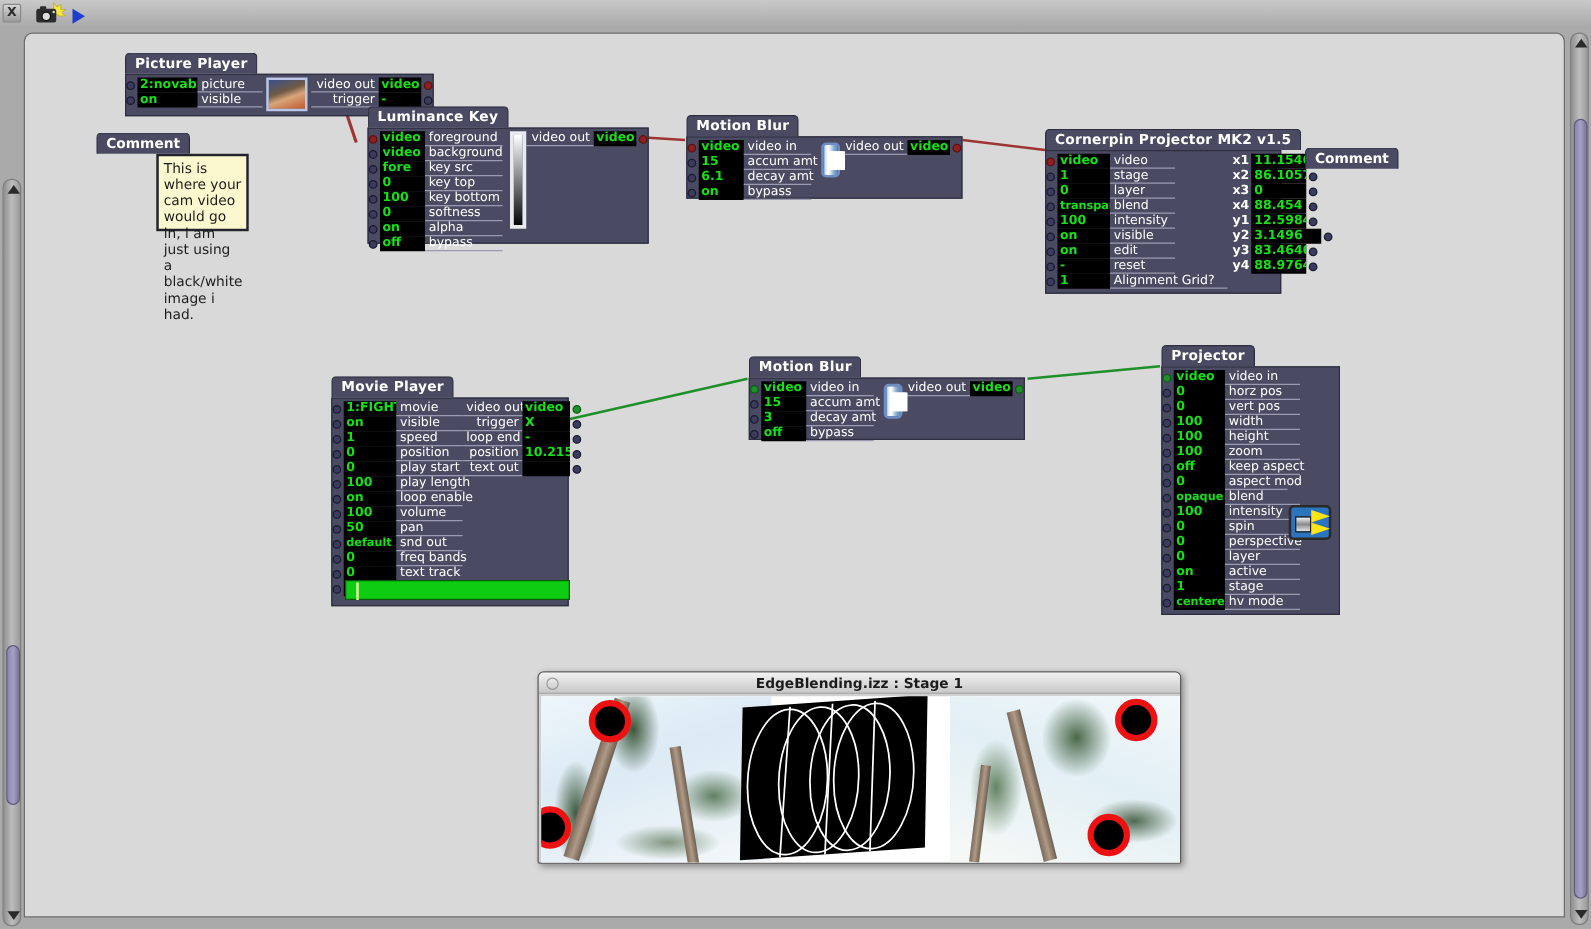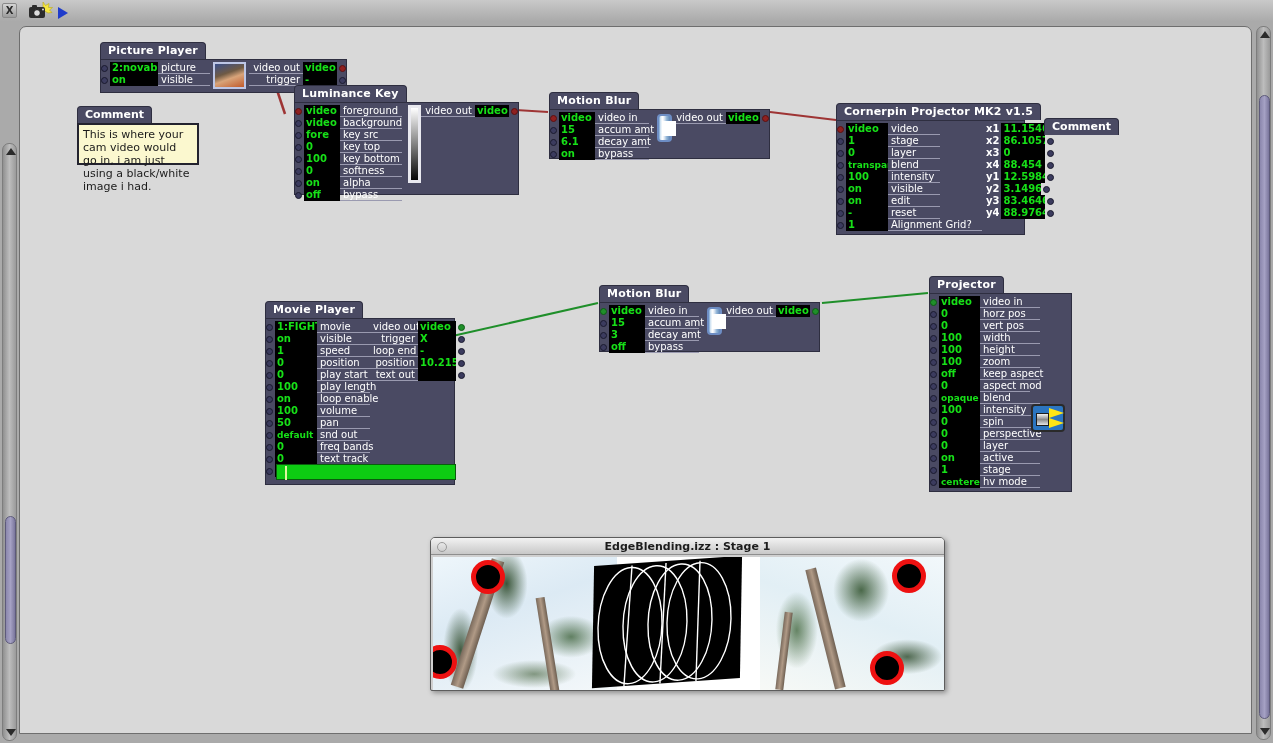--- a/index.html
+++ b/index.html
@@ -315,21 +315,21 @@
             <span class="plabel right" style="width:54px">trigger</span>
             <span class="pval" style="width:34px">-</span>
             <span class="port port-r"></span>
           </div>
         </div>
       </div>
     </div>
 
     <div class="comment" style="left:57px; top:76px; width:122px;">
       <div class="comment-title">Comment</div>
-      <div class="comment-body" style="height:42px;">This is where your cam video would go in, i am just using a black/white image i had.</div>
+      <div class="comment-body" style="height:62px;margin-left:48px;">This is where your cam video would go in, i am just using a black/white image i had.</div>
     </div>
 
     <div class="node" style="left:274px; top:55px;">
       <div class="node-title">Luminance Key</div>
       <div class="node-body" style="width:225px; height:93px;">
         <div class="col-in">
           <div class="prow">
               <span class="port port-l lit"></span>
               <span class="pval" style="width:36px">video</span>
               <span class="plabel" style="width:62px">foreground</span>
@@ -488,21 +488,21 @@
               <span class="pval" style="width:44px">88.454</span>
               <span class="port port-r"></span>
             </div>
           <div class="prow">
               <span class="xlabel">y1</span>
               <span class="pval" style="width:44px">12.5984</span>
               <span class="port port-r"></span>
             </div>
           <div class="prow">
               <span class="xlabel">y2</span>
-              <span class="pval" style="width:40px">3.1496</span>
+              <span class="pval" style="width:56px">3.1496</span>
               <span class="port port-r"></span>
             </div>
           <div class="prow">
               <span class="xlabel">y3</span>
               <span class="pval" style="width:44px">83.4646</span>
               <span class="port port-r"></span>
             </div>
           <div class="prow">
               <span class="xlabel">y4</span>
               <span class="pval" style="width:44px">88.9764</span>

